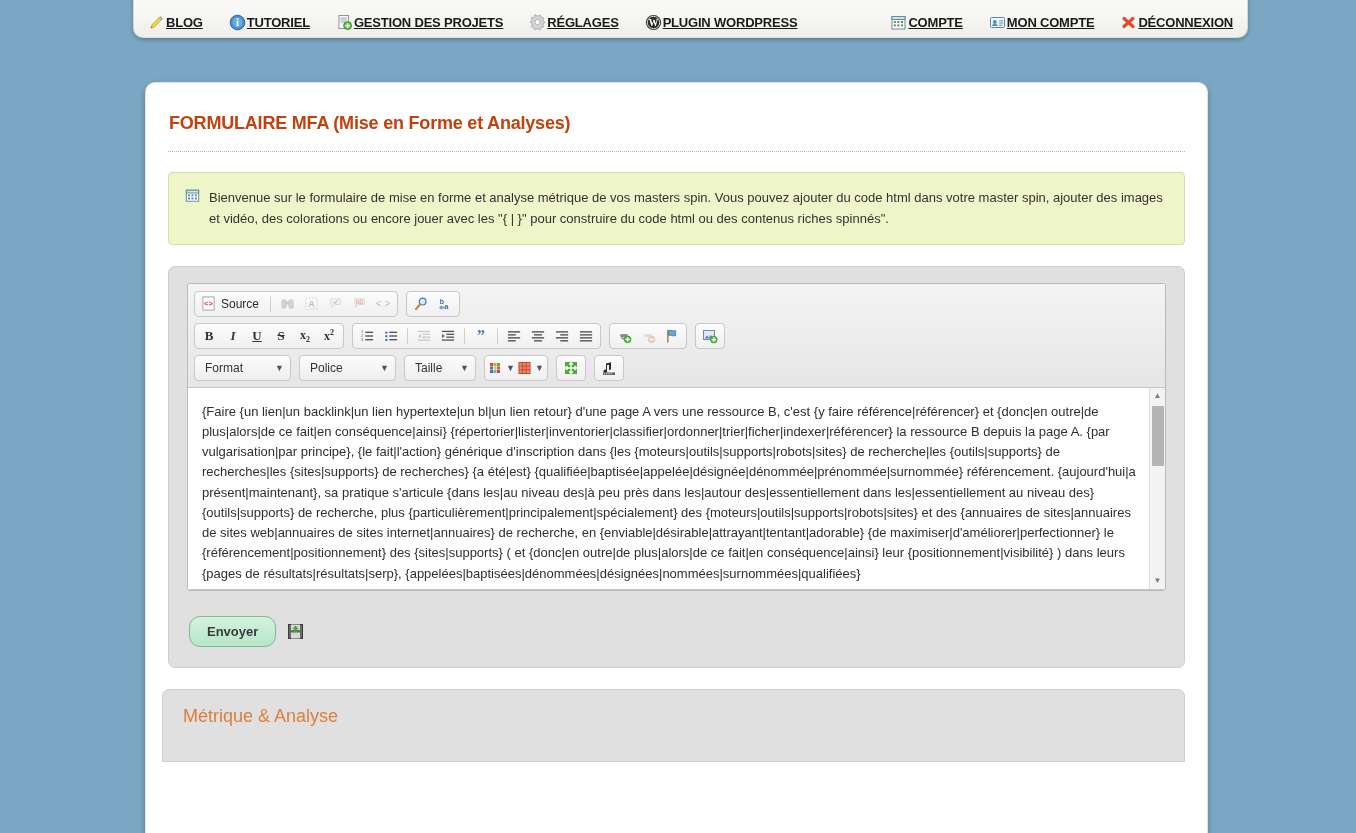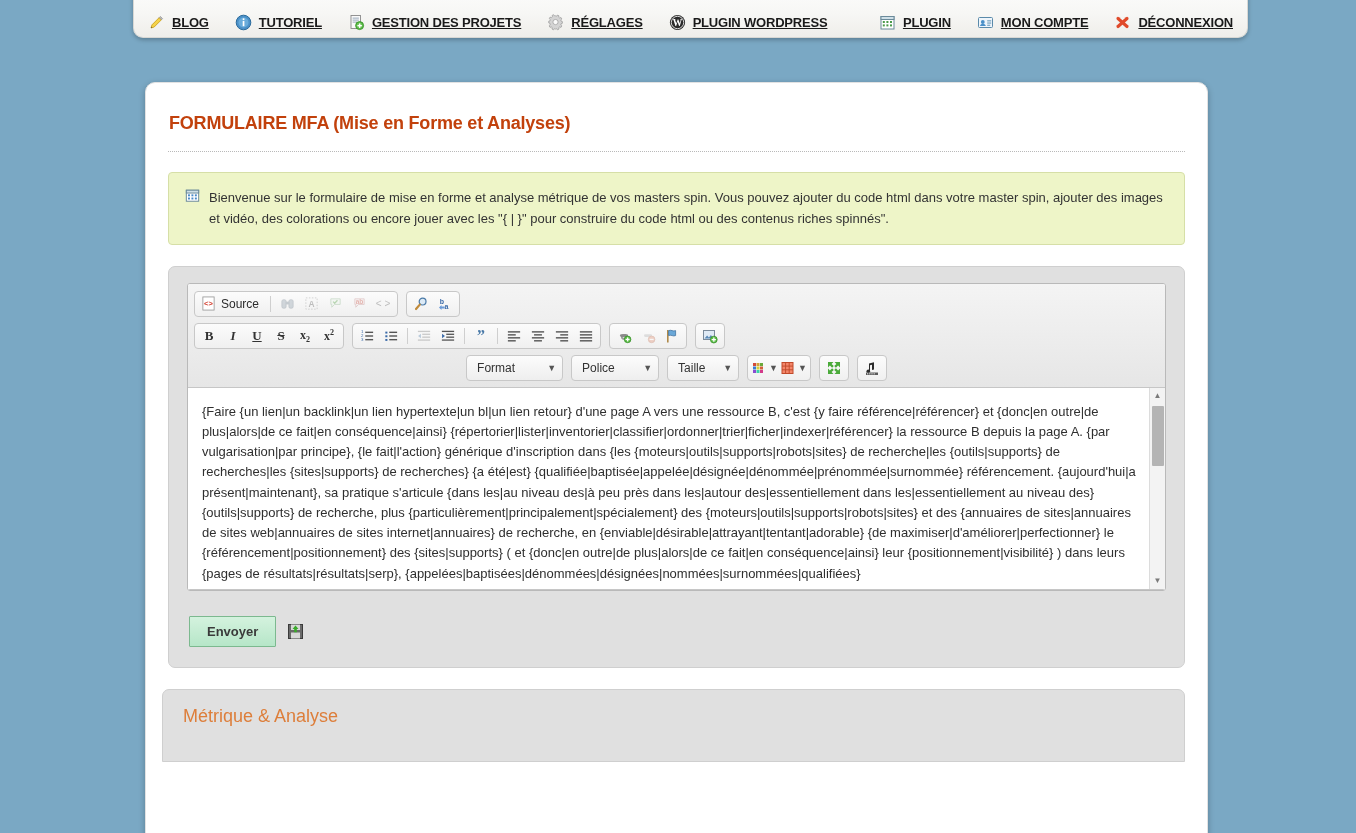--- a/index.html
+++ b/index.html
@@ -15,21 +15,21 @@
   .topnav{
     position:absolute; left:133px; top:-24px; width:1115px; height:62px;
     background:linear-gradient(to bottom,#ffffff 0%,#f7f7f5 60%,#efeeea 100%);
     border:1px solid #d8d8d4; border-top:none;
     border-bottom-left-radius:10px; border-bottom-right-radius:10px;
     box-shadow:0 2px 4px rgba(0,0,0,.25);
     display:flex; align-items:flex-end; padding:0 14px 6px 14px;
   }
   .nav-left{ display:flex; align-items:center; gap:26px; }
   .nav-right{ display:flex; align-items:center; gap:26px; margin-left:auto; }
-  .nav-item{ display:flex; align-items:center; gap:7px; cursor:pointer; white-space:nowrap;}
+  .nav-item{ display:flex; align-items:center; gap:1px; cursor:pointer; white-space:nowrap;}
   .nav-item .lbl{
     font-size:13px; font-weight:bold; color:#1a1a1a;
     text-decoration:underline; letter-spacing:-.2px;
   }
   .nicon{ width:17px; height:17px; display:block; flex:none; }
 
   
   .card{
     position:absolute; left:145px; top:82px; width:1063px; height:780px;
     background:#fff; border:1px solid #e2e2e2;
@@ -68,21 +68,21 @@
   }
 
   
   .ck{ border:1px solid #b9b9b9; background:#fff; border-radius:3px; overflow:hidden; }
   .ck-top{
     background:linear-gradient(to bottom,#f4f4f4 0%,#e6e6e6 100%);
     border-bottom:1px solid #c6c6c6;
     padding:7px 6px 6px 6px;
   }
   .tb-row{ display:flex; align-items:center; gap:8px; margin-bottom:6px; flex-wrap:wrap;}
-  .tb-row:last-child{ margin-bottom:0;justify-content:center; }
+  .tb-row:last-child{ margin-bottom:0; }
   .tb-group{
     display:flex; align-items:center; gap:2px;
     background:linear-gradient(to bottom,#fcfcfc,#f0f0f0);
     border:1px solid #c8c8c8; border-radius:4px;
     padding:2px 3px; height:26px;
   }
   .tb-btn{
     width:22px; height:20px; display:flex; align-items:center; justify-content:center;
     border-radius:3px; cursor:pointer; font-size:12px; color:#333;
   }
@@ -94,21 +94,21 @@
   .dis{ opacity:.35; }
   .tb-select{
     display:flex; align-items:center; justify-content:space-between;
     background:linear-gradient(to bottom,#fcfcfc,#eeeeee);
     border:1px solid #c8c8c8; border-radius:4px;
     height:26px; padding:0 6px 0 10px; cursor:pointer;
     font-size:12px; color:#333;
   }
   .tb-select .caret{ margin-left:10px; color:#555; font-size:9px; }
   .sel-format{ width:97px; }
-  .sel-police{ width:88px; }
+  .sel-police{ width:97px; }
   .sel-taille{ width:72px; }
   .tb-combo{ display:flex; align-items:center; gap:2px; }
   .tb-combo .caret{ font-size:9px; color:#555; }
 
   
   .ck-body{
     position:relative; height:202px; background:#fff;
     border-bottom:1px solid #c6c6c6; overflow:hidden;
   }
   .ck-text{
@@ -134,21 +134,21 @@
     position:absolute; right:2px; bottom:1px; width:14px; height:14px;
     background:
       linear-gradient(135deg,transparent 0 46%,#9a9a9a 46% 54%,transparent 54% 100%),
       linear-gradient(135deg,transparent 0 66%,#9a9a9a 66% 74%,transparent 74% 100%);
   }
 
   
   .submit-row{ display:flex; align-items:center; gap:11px; margin-top:25px; padding-left:2px;}
   .btn-envoyer{
     background:linear-gradient(to bottom,#d4f2de,#b6e6c8);
-    border:1px solid #7cb98f; border-radius:1px;
+    border:1px solid #7cb98f; border-radius:11px;
     padding:7px 17px; font-size:13px; font-weight:bold; color:#3a3a3a;
     cursor:pointer;
   }
 
   
   .panel-bottom{
     margin:21px 22px 0 16px;
     background:#e0e0e0; border:1px solid #cfcfcf;
     border-top-left-radius:7px; border-top-right-radius:7px;
     padding:16px 18px 18px 18px; min-height:60px;
@@ -217,21 +217,21 @@
         <rect x="2" y="2.5" width="13" height="3" fill="#cfe0e8" stroke="#6b8a9a" stroke-width="1"></rect>
         <g fill="#4a9a4a">
           <rect x="3.8" y="7" width="2" height="2"></rect>
             <rect x="7.4" y="7" width="2" height="2"></rect>
           <rect x="11" y="7" width="2" height="2"></rect>
             <rect x="3.8" y="10.4" width="2" height="2"></rect>
           <rect x="7.4" y="10.4" width="2" height="2"></rect>
             <rect x="11" y="10.4" width="2" height="2"></rect>
         </g>
       </svg>
-      <span class="lbl">PLUGIN</span>
+      <span class="lbl">COMPTE</span>
     </div>
 
     <div class="nav-item">
       <svg class="nicon" viewBox="0 0 17 17">
         <rect x="1.5" y="3.5" width="14" height="10" rx="1" fill="#eef5fb" stroke="#5a8aaa" stroke-width="1"></rect>
         <circle cx="5.8" cy="8" r="1.9" fill="#4a90c8"></circle>
         <path d="M3 12c.3-1.6 1.4-2.3 2.8-2.3S8.5 10.4 8.8 12z" fill="#4a90c8"></path>
         <rect x="10.2" y="6.3" width="4" height="1.1" fill="#6a9ab8"></rect>
         <rect x="10.2" y="8.5" width="4" height="1.1" fill="#6a9ab8"></rect>
         <rect x="10.2" y="10.7" width="3" height="1.1" fill="#6a9ab8"></rect>

